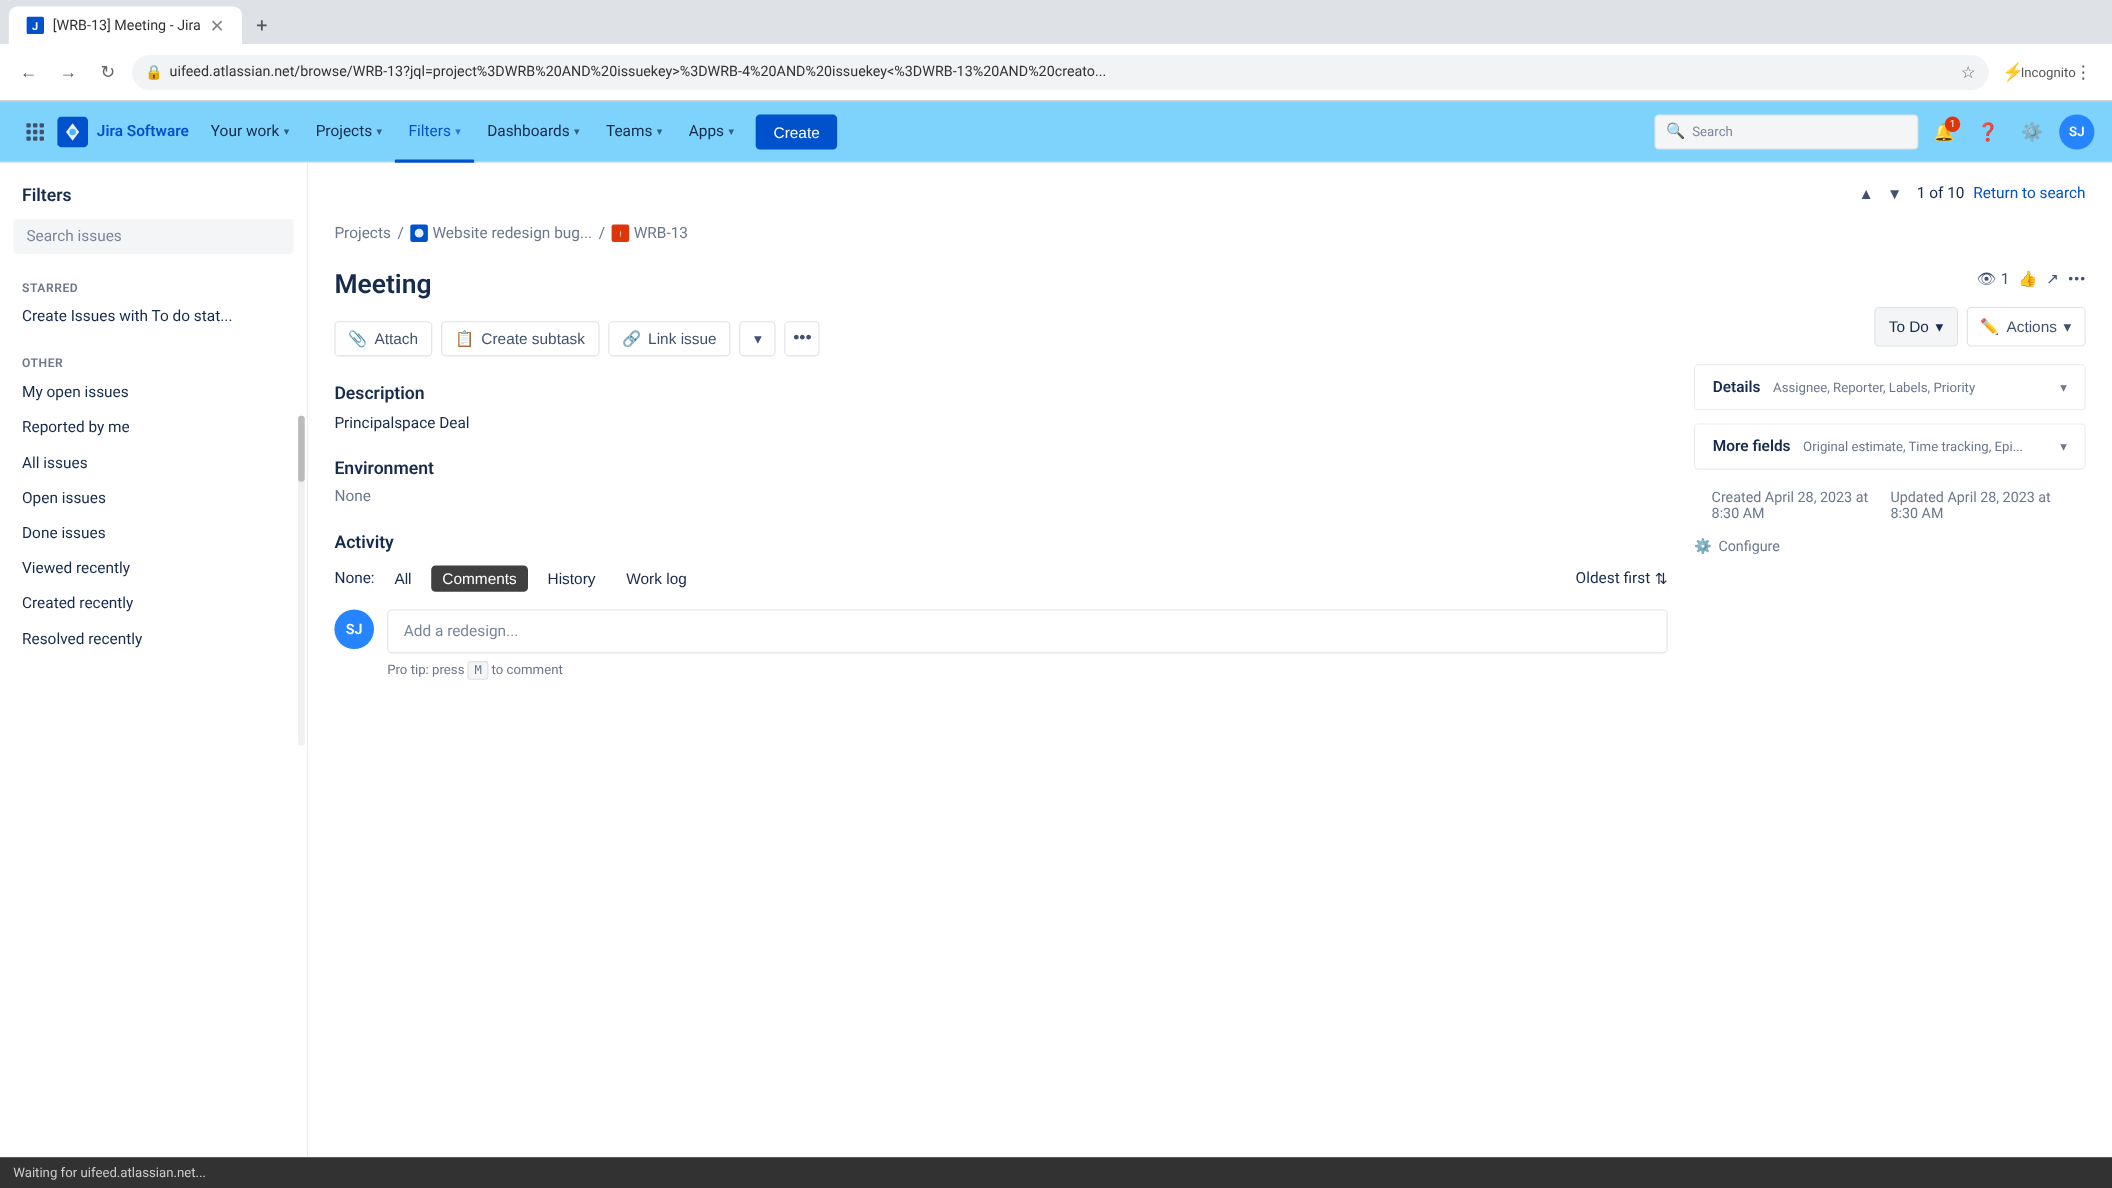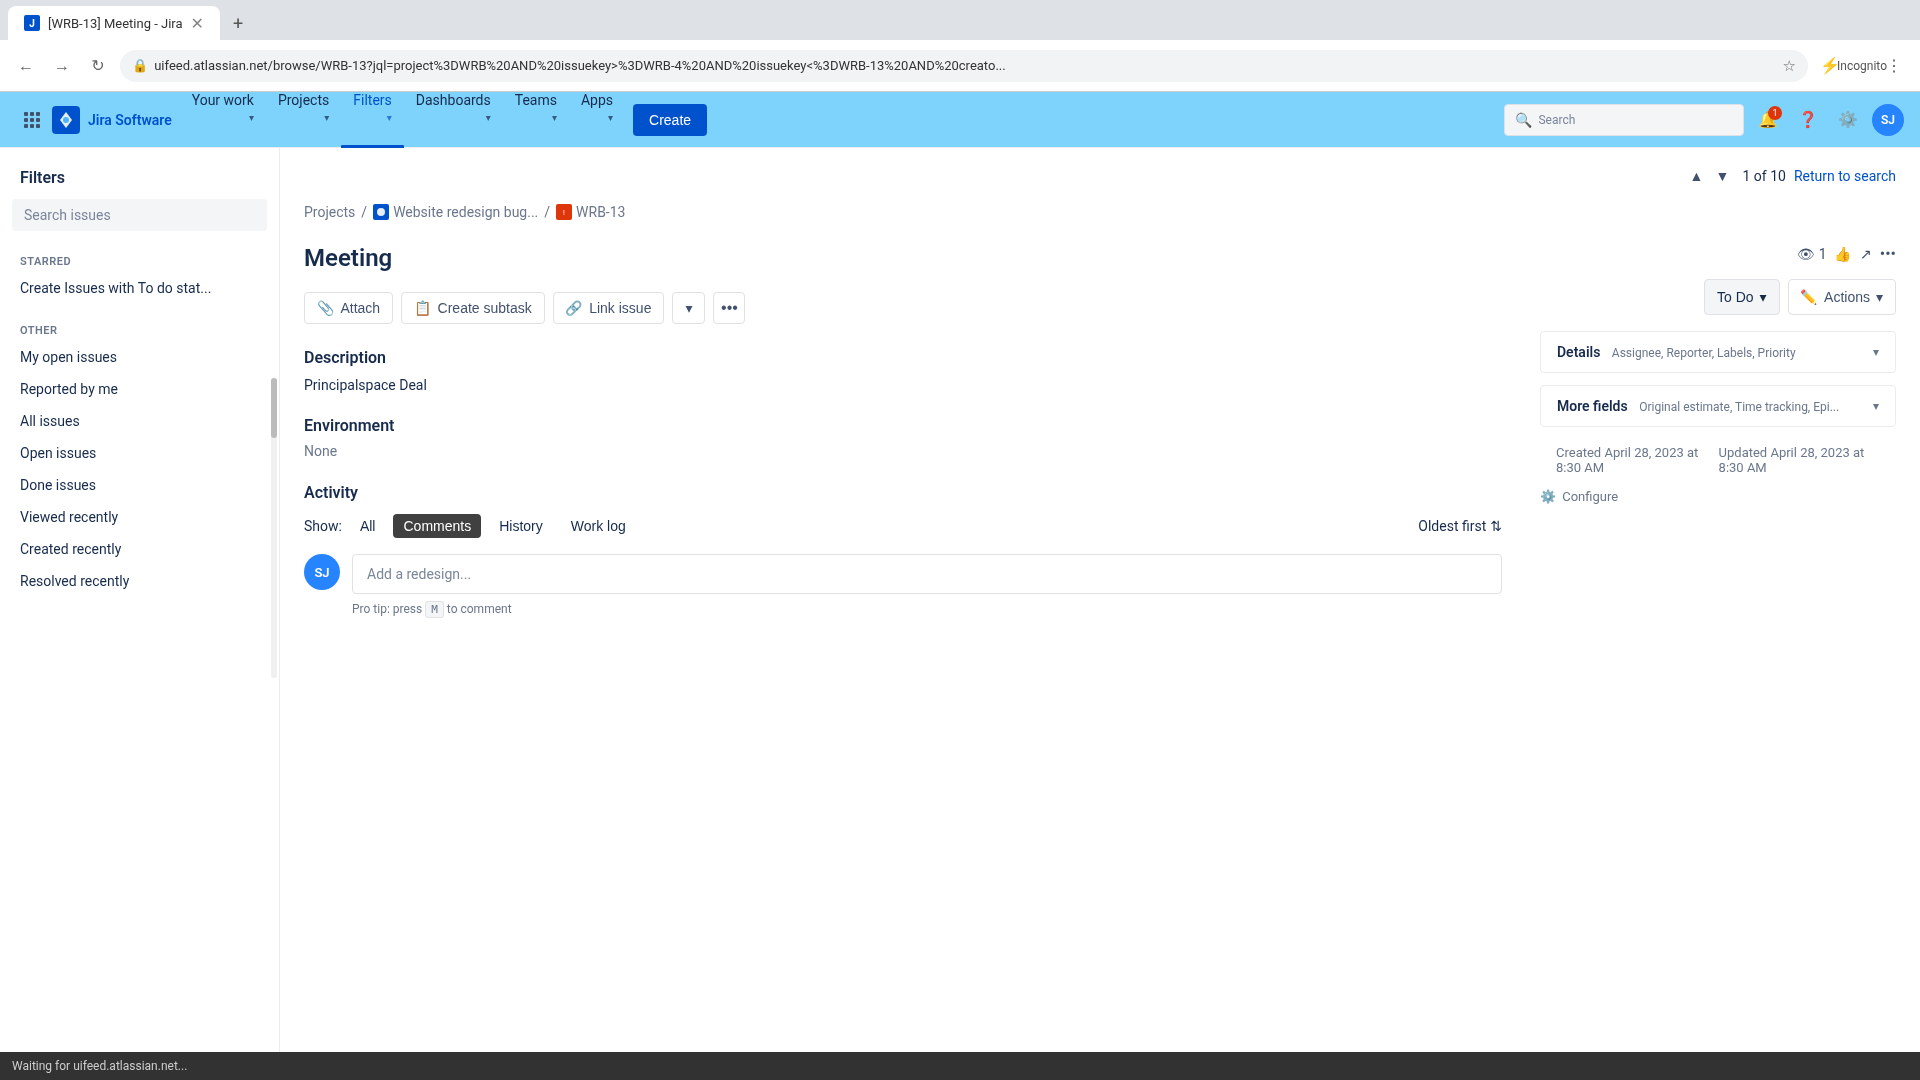--- a/index.html
+++ b/index.html
@@ -23,21 +23,21 @@
 
     
     .app-body { flex: 1; display: flex; flex-direction: column; overflow: hidden; }
 
     
     .top-nav { background: #7dd3fc; height: 56px; border-bottom: 1px solid #ebecf0; display: flex; align-items: center; padding: 0 16px; gap: 0; flex-shrink: 0; }
     .nav-logo { display: flex; align-items: center; gap: 8px; margin-right: 8px; cursor: pointer; }
     .jira-logo-icon { width: 28px; height: 28px; }
     .nav-brand { font-size: 14px; font-weight: 600; color: #0052cc; }
     .nav-menu { display: flex; align-items: center; flex: 1; }
-    .nav-item { padding: 0 12px; height: 56px; display: flex; align-items: flex-end; gap: 4px; cursor: pointer; font-size: 14px; color: #172b4d; white-space: nowrap; position: relative; flex-direction: column; }
+    .nav-item { padding: 0 12px; height: 56px; display: flex; align-items: center; gap: 4px; cursor: pointer; font-size: 14px; color: #172b4d; white-space: nowrap; position: relative; }
     .nav-item.active { color: #0052cc; }
     .nav-item.active::after { content: ''; position: absolute; bottom: 0; left: 0; right: 0; height: 3px; background: #0052cc; border-radius: 1px 1px 0 0; }
     .nav-item .chevron { font-size: 10px; opacity: 0.7; }
     .create-btn { background: #0052cc; color: #fff; border: none; border-radius: 4px; padding: 0 16px; height: 32px; font-size: 14px; font-weight: 500; cursor: pointer; margin-left: 8px; }
     .nav-right { display: flex; align-items: center; gap: 8px; margin-left: auto; }
     .search-box { background: #f4f5f7; border: 1px solid #dfe1e6; border-radius: 4px; height: 32px; display: flex; align-items: center; padding: 0 10px; gap: 6px; width: 240px; cursor: text; }
     .search-box-text { font-size: 12px; color: #7a869a; }
     .nav-icon-btn { width: 32px; height: 32px; display: flex; align-items: center; justify-content: center; border-radius: 50%; cursor: pointer; color: #42526e; font-size: 16px; position: relative; }
     .notification-badge { position: absolute; top: 2px; right: 2px; background: #de350b; color: #fff; border-radius: 50%; width: 14px; height: 14px; font-size: 9px; display: flex; align-items: center; justify-content: center; }
     .avatar { width: 32px; height: 32px; border-radius: 50%; background: #2684ff; display: flex; align-items: center; justify-content: center; color: #fff; font-size: 12px; font-weight: 600; cursor: pointer; }
@@ -57,21 +57,21 @@
 
     
     .content { flex: 1; overflow-y: auto; padding: 0; background: #fff; position: relative; }
     .content-header { display: flex; align-items: center; justify-content: flex-end; padding: 16px 24px 8px; gap: 8px; }
     .pagination { font-size: 14px; color: #172b4d; }
     .return-search { font-size: 14px; color: #0052cc; cursor: pointer; text-decoration: none; }
     .breadcrumb { padding: 8px 24px; display: flex; align-items: center; gap: 6px; font-size: 14px; color: #6b778c; }
     .breadcrumb a { color: #6b778c; text-decoration: none; cursor: pointer; }
     .breadcrumb-sep { color: #6b778c; }
 
-    .issue-area { display: flex; gap: 14px; padding: 0 24px; }
+    .issue-area { display: flex; gap: 0; padding: 0 24px; }
     .issue-main { flex: 1; min-width: 0; }
     .issue-title { font-size: 24px; font-weight: 600; color: #172b4d; margin: 16px 0 20px; }
     .issue-actions-bar { display: flex; align-items: center; gap: 8px; margin-bottom: 24px; flex-wrap: wrap; }
     .action-btn { border: 1px solid #dfe1e6; background: #fff; border-radius: 4px; padding: 0 12px; height: 32px; display: flex; align-items: center; gap: 6px; cursor: pointer; font-size: 14px; color: #42526e; }
     .action-btn-more { border: 1px solid #dfe1e6; background: #fff; border-radius: 4px; width: 32px; height: 32px; display: flex; align-items: center; justify-content: center; cursor: pointer; color: #42526e; font-size: 16px; }
 
     .section-title { font-size: 16px; font-weight: 600; color: #172b4d; margin: 20px 0 8px; }
     .section-content { font-size: 14px; color: #172b4d; line-height: 1.5; margin-bottom: 20px; }
     .section-none { font-size: 14px; color: #6b778c; margin-bottom: 20px; }
 
@@ -297,21 +297,21 @@
 
             <div class="section-title">Description</div>
             <div class="section-content">Principalspace Deal</div>
 
             <div class="section-title">Environment</div>
             <div class="section-none">None</div>
 
             <div class="activity-section">
               <div class="activity-title">Activity</div>
               <div class="activity-show">
-                <span class="activity-show-label">Show:</span>
+                <span class="activity-show-label">None:</span>
                 <button class="activity-filter-btn">All</button>
                 <button class="activity-filter-btn active">Comments</button>
                 <button class="activity-filter-btn">History</button>
                 <button class="activity-filter-btn">Work log</button>
                 <div class="activity-sort">
                   <span>Oldest first</span>
                   <span>⇅</span>
                 </div>
               </div>
 

